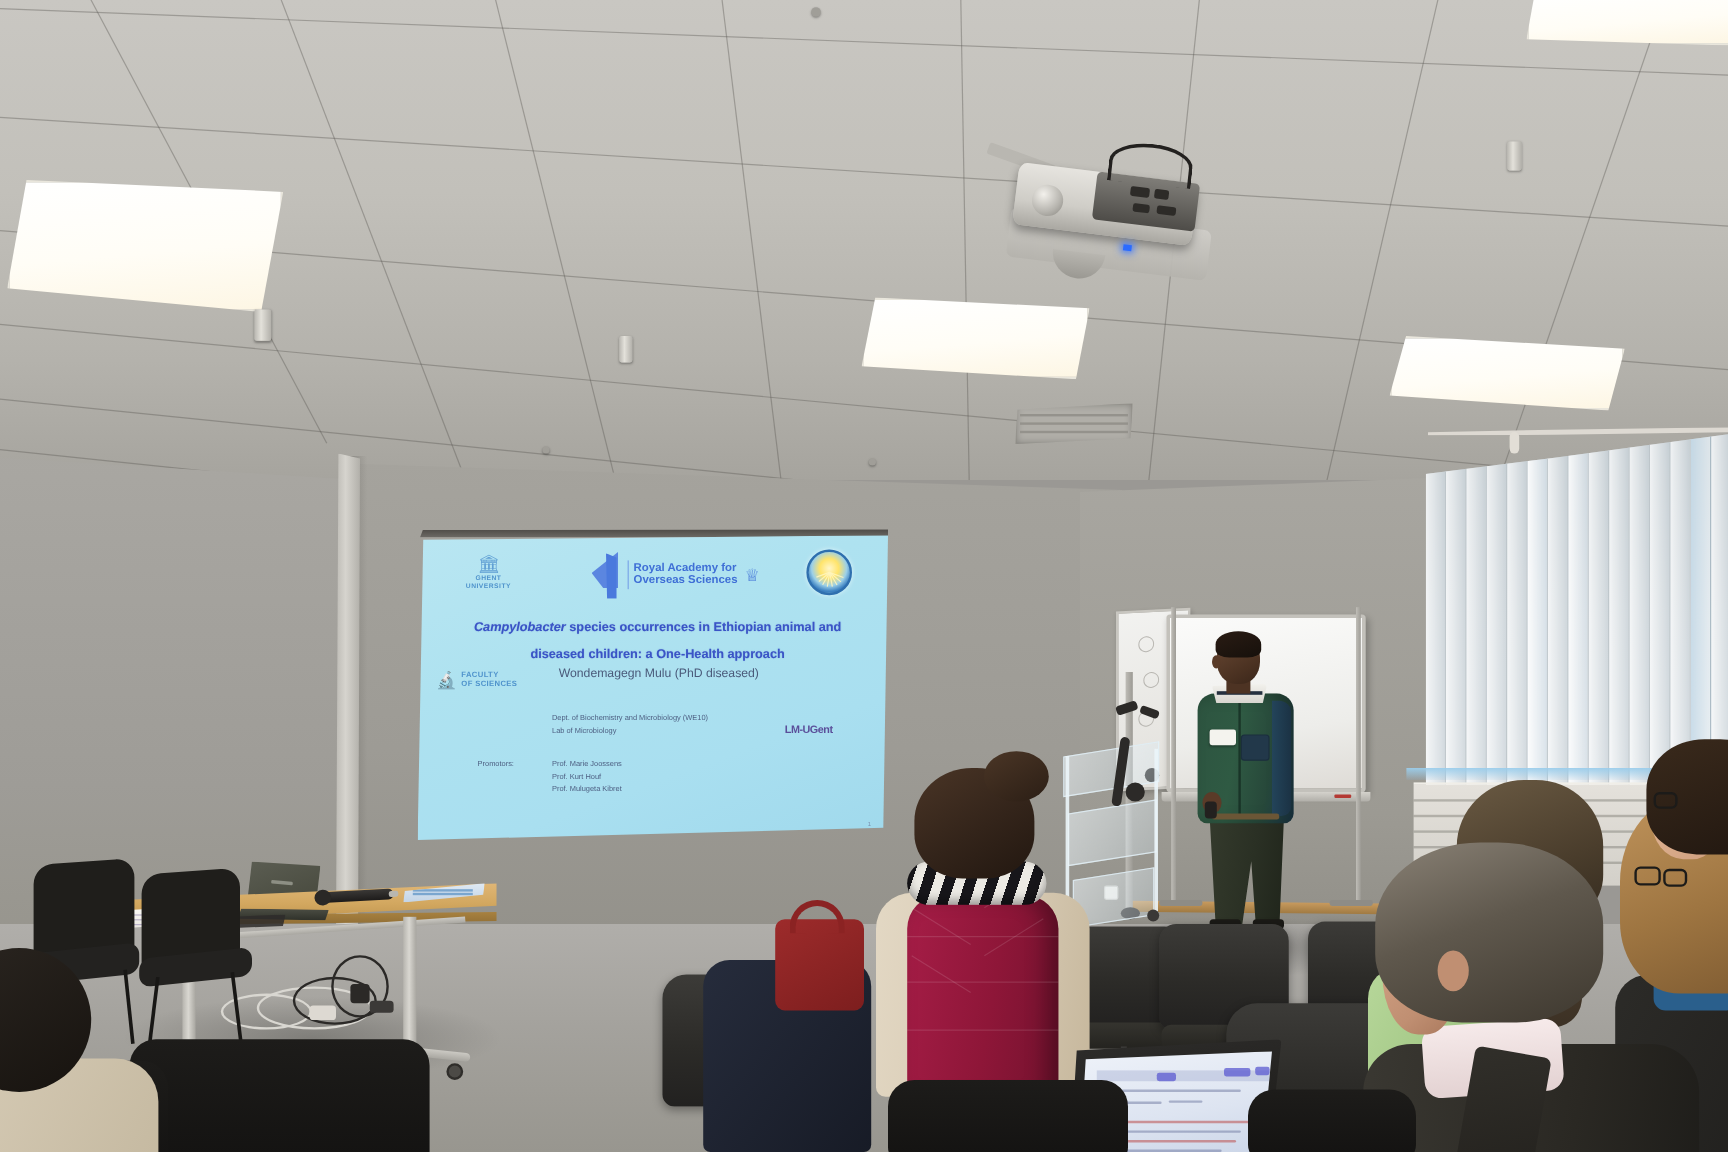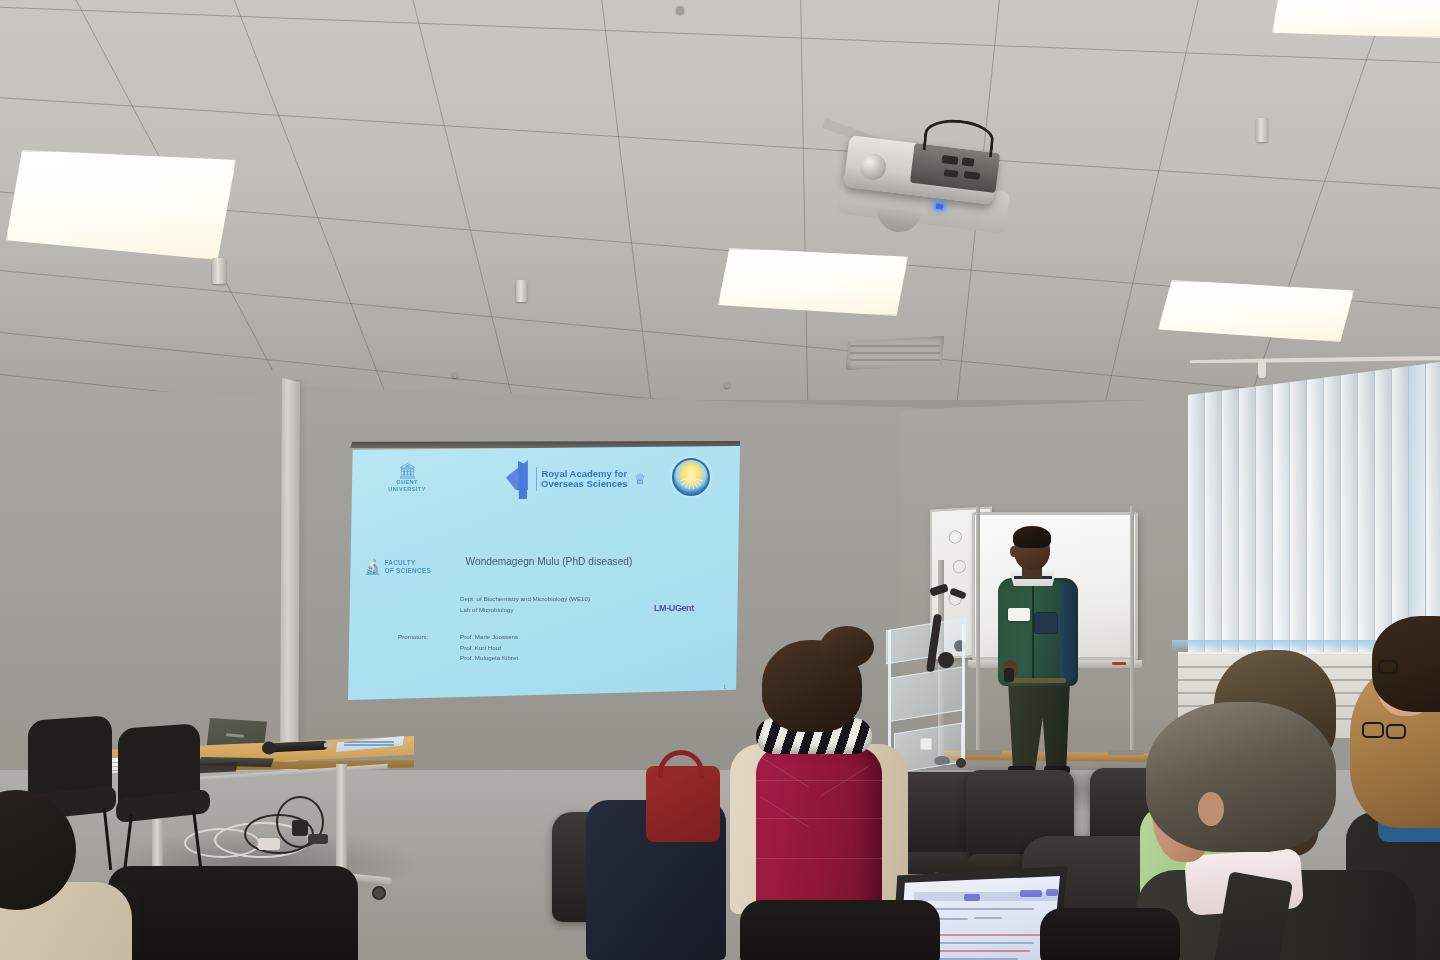--- a/index.html
+++ b/index.html
@@ -163,21 +163,21 @@
   .slide{
     position:absolute;left:0;top:0;width:392px;height:254px;
     color:#2f56c8;
   }
   .slide-inner{position:absolute;left:0;top:0;right:0;bottom:0;}
 
   .logo-ghent{position:absolute;left:38px;top:17px;width:42px;height:30px;text-align:center;}
   .lg-ico{font-size:15px;line-height:15px;color:#5f9fd4;letter-spacing:-1px;}
   .lg-txt{font-size:5.6px;letter-spacing:.4px;color:#4f93cc;font-weight:bold;line-height:6.4px;margin-top:1px;}
 
-  .logo-raos{position:absolute;left:156px;top:12px;width:150px;height:42px;display:flex;align-items:center;gap:4px;text-align:center;}
+  .logo-raos{position:absolute;left:143px;top:12px;width:150px;height:42px;display:flex;align-items:center;gap:4px;}
   .raos-sail{position:relative;width:28px;height:38px;}
   .raos-sail .s1{
     position:absolute;left:2px;top:0;width:22px;height:30px;background:#5b86e0;
     clip-path:polygon(100% 0%,100% 100%,44% 100%,0% 58%);
     border-radius:0 0 0 40%;
   }
   .raos-sail .s2{
     position:absolute;left:14px;top:1px;width:9px;height:38px;background:#4a79dd;
     clip-path:polygon(0% 0%,100% 10%,100% 100%,10% 100%);
   }
@@ -680,20 +680,24 @@
           </div>
 
           <div class="logo-fac">
             <div class="fac-ico">🔬</div>
             <div>
               <div class="fac-txt">FACULTY</div>
               <div class="fac-txt">OF SCIENCES</div>
             </div>
           </div>
 
+          <div class="slide-title">
+            <span><i>Campylobacter</i><span> species occurrences in Ethiopian animal and</span></span>
+            <div>diseased children: a One-Health approach</div>
+          </div>
 
           <div class="slide-author">Wondemagegn Mulu (PhD diseased)</div>
 
           <div class="slide-dept">
             <div>Dept. of Biochemistry and Microbiology (WE10)</div>
             <div>Lab of Microbiology</div>
           </div>
 
           <div class="slide-lmugent">LM-UGent</div>
 

